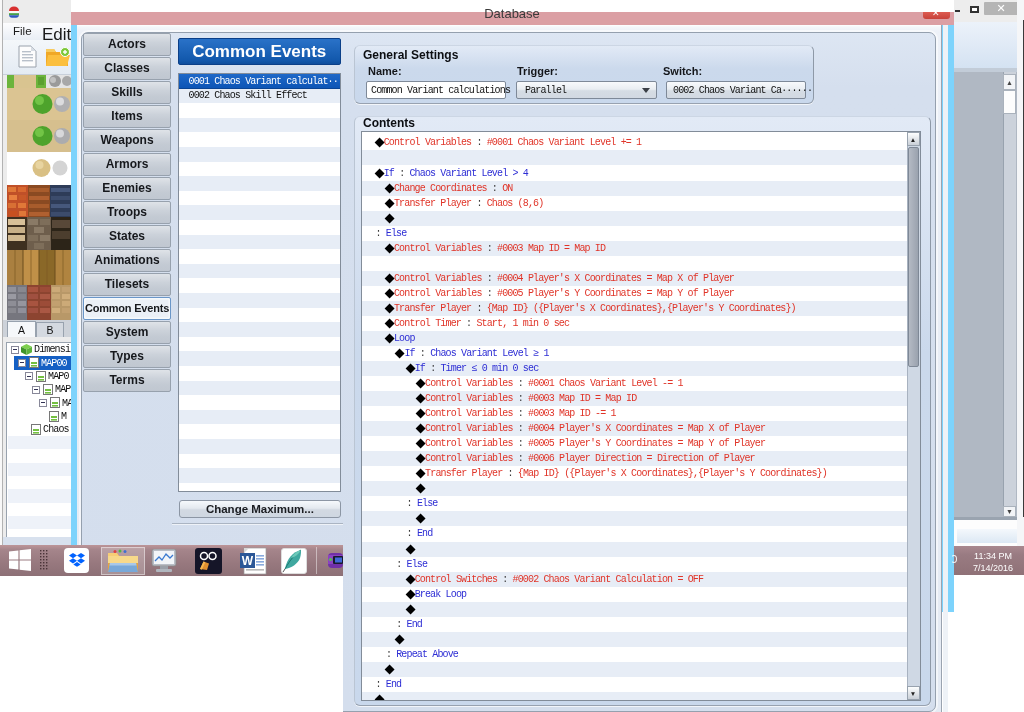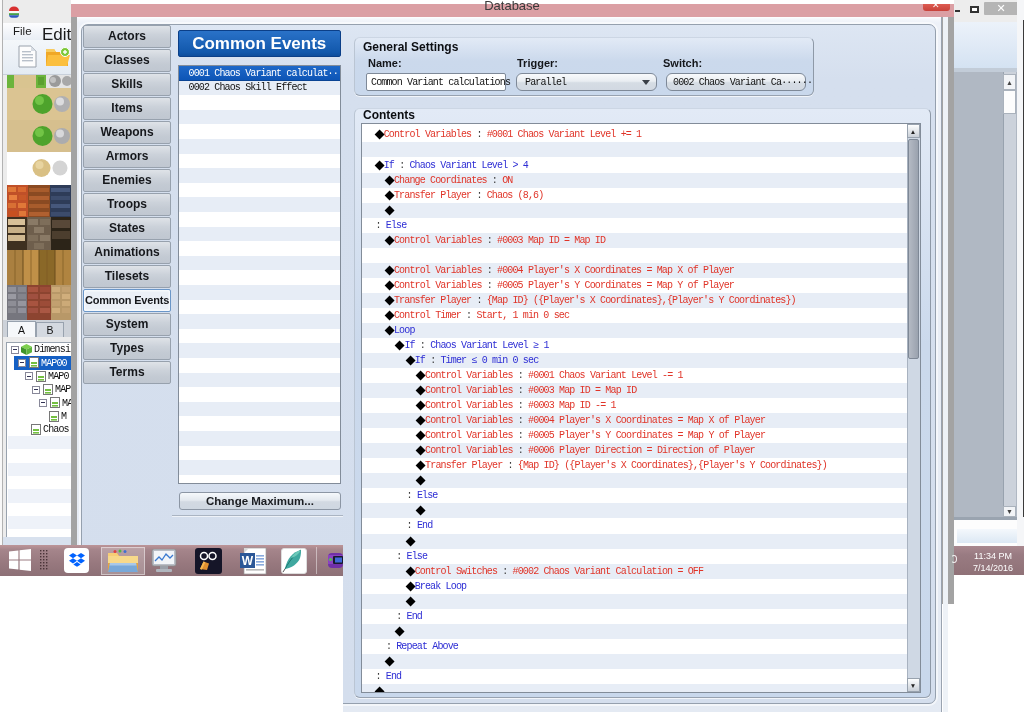--- a/index.html
+++ b/index.html
@@ -1,19 +1,19 @@
 <!DOCTYPE html>
 <html><head><meta charset="utf-8">
 <style>
 * { margin:0; padding:0; box-sizing:border-box; }
 html,body { width:1024px; height:712px; overflow:hidden; background:#fff; }
 #scr { position:relative; width:1024px; height:712px; font-family:"Liberation Sans", sans-serif; }
 .abs { position:absolute; }
 .mono { font-family:"Liberation Mono", monospace; font-size:10px; letter-spacing:-0.85px; white-space:pre; }
-#dlg { position:absolute; left:71px; top:4px; width:883px; height:600px; background:#a3a3a3; }
+#dlg { position:absolute; left:71px; top:12px; width:883px; height:600px; background:#7dd3fc; }
 #dlgbody { position:absolute; left:6px; top:13px; width:864.3px; height:699px;
   background:linear-gradient(#ffffff 0px,#f4f7fb 2px,#edf1f8 6px,#e4eaf3 100%); }
 #panel { position:absolute; left:3.5px; top:6.5px; width:855px; height:680px; border-radius:7px;
   background:linear-gradient(#dde6f3,#d5dfee 8%,#d4deed 100%); border:1.2px solid #95a0ae;
   box-shadow:0 0 0 2px rgba(255,255,255,0.55); }
 .tab { position:absolute; left:6px; width:88px; height:23px; background:linear-gradient(#dfe3e8,#ccd2da 40%,#c3cad3 70%,#c0c7d1);
   border:1px solid #97a1ad; border-radius:2px; font-size:12px; font-weight:bold; color:#16181c;
   text-align:center; line-height:21px; white-space:nowrap; overflow:hidden; }
 .tab.sel { background:#ebf0f7; border:1px solid #6a96c8;
   box-shadow:0 0 0 1.5px #f6f9fc inset; }
@@ -27,21 +27,21 @@
 .cerow { position:absolute; left:10px; font-family:"Liberation Mono", monospace; font-size:10px; letter-spacing:-0.85px; white-space:pre; }
 #chgmax { position:absolute; left:101.7px; top:475.4px; width:162.4px; height:18px;
   background:linear-gradient(#f6f9fc,#e4e9ef 45%,#d2d9e2 55%,#cfd7e1); border:1px solid #8c96a4;
   border-radius:3px; font-size:11.5px; font-weight:bold; color:#1a1c20; text-align:center; line-height:16px; }
 .gbox { position:absolute; border-radius:6px; background:linear-gradient(#e2eaf6,#cbd9ec 40%,#c9d8ec);
   border-left:1px solid #bac5d3; border-top:1px solid #ccd6e4;
   border-right:1.2px solid #8e99a7; border-bottom:1.2px solid #98a2b0; box-shadow:0 1px 0 rgba(255,255,255,0.7); }
 .gtitle { position:absolute; font-size:12px; font-weight:bold; color:#0c0e12; }
 .glabel { position:absolute; font-size:11px; font-weight:bold; color:#14161a; }
 .field { position:absolute; height:18px; border:1px solid #7e8998; border-radius:2px; }
-.btnface { background:linear-gradient(#f8fafc,#e9edf2 45%,#d5dce4 55%,#d2d9e2);border-radius:6px; }
+.btnface { background:linear-gradient(#f8fafc,#e9edf2 45%,#d5dce4 55%,#d2d9e2); }
 #clist { position:absolute; left:284px; top:105.5px; width:559.5px; height:570px; background:#fff;
   border:1px solid #828c99; overflow:hidden; }
 .stripe { position:absolute; left:0; width:545px; height:15.04px; background:#e7edf6; }
 .crow { position:absolute; height:15.04px; line-height:15.04px; font-family:"Liberation Mono", monospace; font-size:10px;
   letter-spacing:-0.85px; white-space:pre; }
 .dia { display:inline-block; width:7.2px; height:7.2px; background:#000; transform:rotate(45deg);
   margin:0 0.8px 0 1.8px; vertical-align:-1.2px; }
 .exp { position:absolute; width:8px; height:8px; background:#fff; border:1px solid #889; }
 .exp::after { content:""; position:absolute; left:1px; top:2.6px; width:4px; height:1px; background:#335; }
 .trt { position:absolute; font-family:"Liberation Mono", monospace; font-size:10px; letter-spacing:-0.85px; white-space:pre; }

